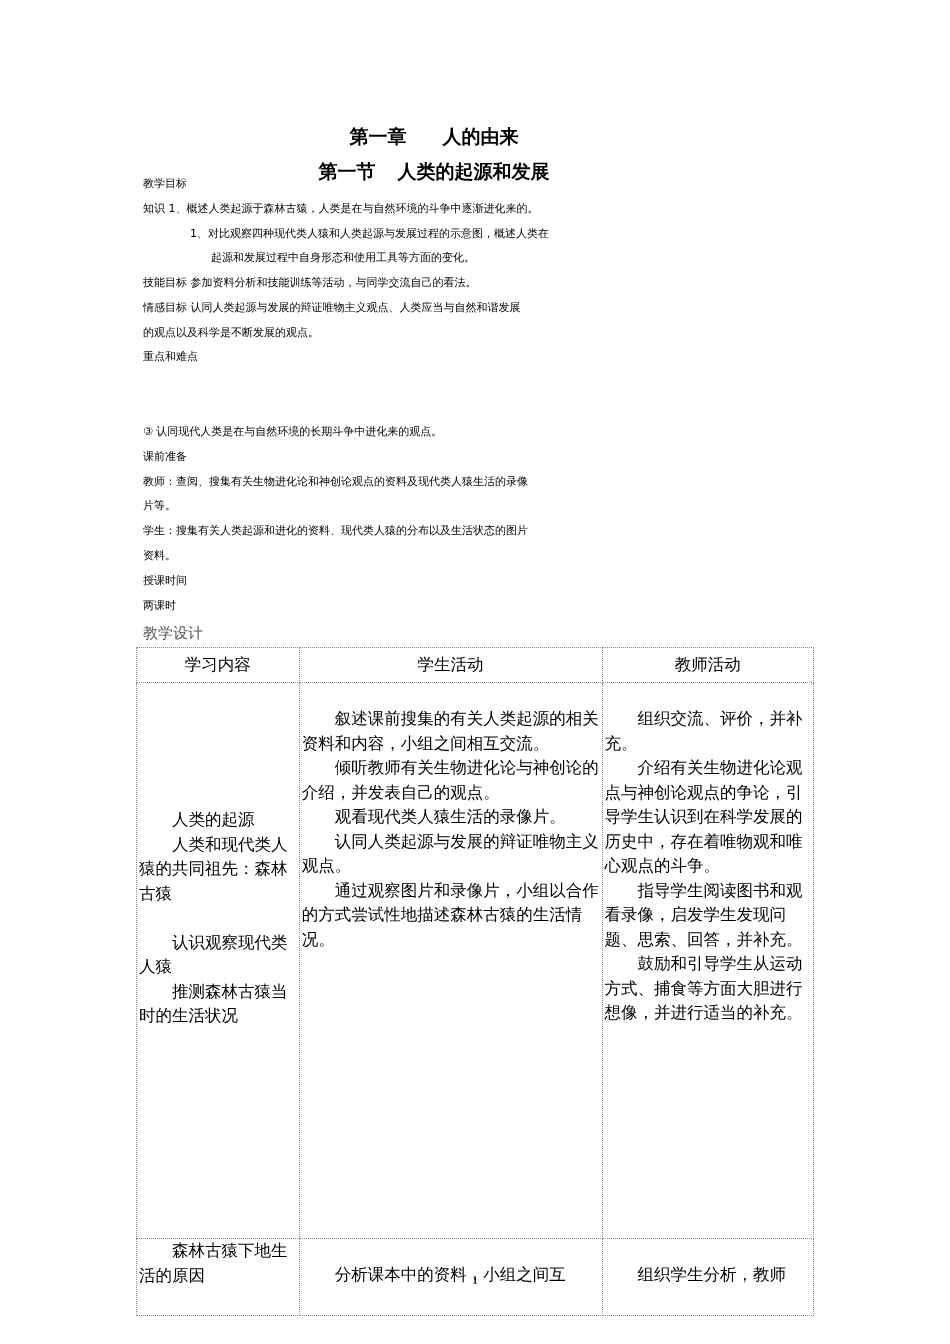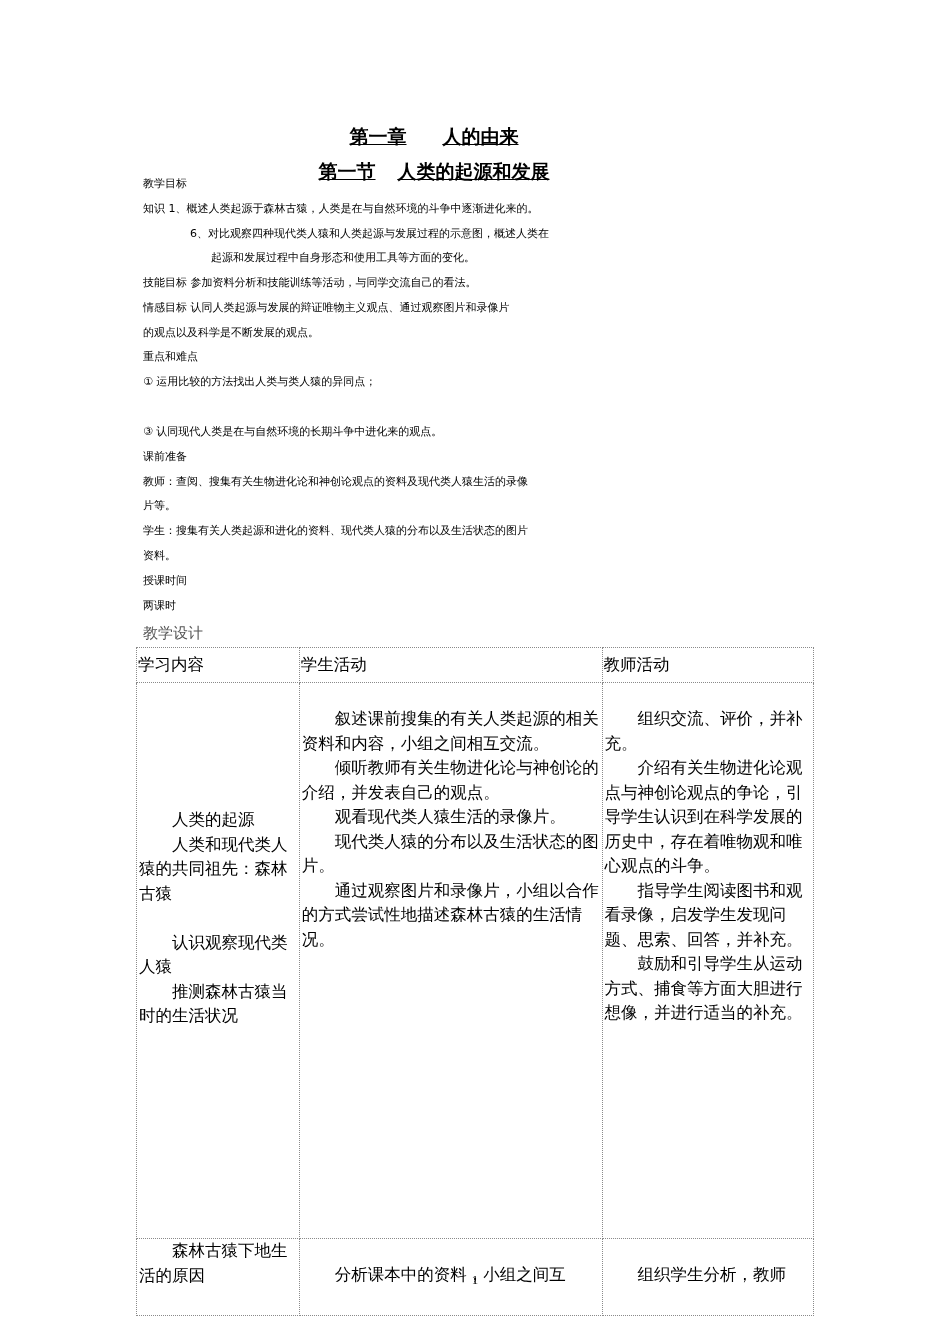--- a/index.html
+++ b/index.html
@@ -1,34 +1,34 @@
 <!DOCTYPE html>
 <html><head>
 <meta charset="utf-8">
 <style>
   html, body { margin: 0; padding: 0; background: #ffffff; }
   body { width: 950px; height: 1344px; position: relative; overflow: hidden;
          font-family: "DejaVu Sans", "Liberation Sans", sans-serif; color: #000; }
   .page { position: absolute; left: 0; top: 0; width: 950px; height: 1344px; }
   .title1, .title2 { position: absolute; left: 0; width: 868px; text-align: center;
-         font-weight: bold; font-size: 19px; letter-spacing: 0px; text-decoration: underline; }
+         font-weight: bold; font-size: 19px; letter-spacing: 0px; }
   .title1 { top: 124px; }
   .title2 { top: 149px; margin-top: 10px; }
   .title1 .gap { display: inline-block; width: 36px; }
   .title2 .gap { display: inline-block; width: 22px; }
   .line { position: absolute; left: 143px; font-size: 11px; white-space: nowrap; }
   .indent1 { left: 190px; }
   .indent2 { left: 211px; }
   .gray { color: #555; font-size: 15px; }
   table.design { position: absolute; left: 136px; top: 647px; width: 678px;
          border-collapse: collapse; table-layout: fixed; font-size: 16.5px; }
   table.design td { border: 1px dotted #8a8a8a; vertical-align: top; padding: 0 2px;
          line-height: 24.5px; }
   table.design th { border: 1px dotted #8a8a8a; font-weight: normal; height: 32px;
-         text-align: left; font-size: 16.5px; }
+         text-align: center; font-size: 16.5px; }
   .col1 { width: 160px; }
   .col2 { width: 298px; }
   .col3 { width: 208px; }
   .p { text-indent: 2em; margin: 0; }
   .cell-left { padding-top: 125px !important; height: 430px; }
   .cell-mid { padding-top: 24px !important; }
   .cell-right { padding-top: 24px !important; }
   .spacer { height: 24.5px; }
   .row3 td { height: 52px; }
   .pagenum { position: absolute; top: 1272px; left: 0; width: 950px; text-align: center;
@@ -41,28 +41,27 @@
 
   <div class="title1">
     <span>第一章</span><span class="gap"></span><span>人的由来</span>
   </div>
   <div class="title2">
     <span>第一节</span><span class="gap"></span><span>人类的起源和发展</span>
   </div>
 
   <div class="line" style="top:176px">教学目标</div>
   <div class="line" style="top:201px">知识 1、概述人类起源于森林古猿，人类是在与自然环境的斗争中逐渐进化来的。</div>
-  <div class="line indent1" style="top:226px">6、对比观察四种现代类人猿和人类起源与发展过程的示意图，概述人类在</div>
+  <div class="line indent1" style="top:226px">1、对比观察四种现代类人猿和人类起源与发展过程的示意图，概述人类在</div>
   <div class="line" style="top:275px">技能目标  参加资料分析和技能训练等活动，与同学交流自己的看法。</div>
   <div class="line indent2" style="top:250px">起源和发展过程中自身形态和使用工具等方面的变化。</div>
-  <div class="line" style="top:300px">情感目标  认同人类起源与发展的辩证唯物主义观点、通过观察图片和录像片</div>
+  <div class="line" style="top:300px">情感目标  认同人类起源与发展的辩证唯物主义观点、人类应当与自然和谐发展</div>
   <div class="line" style="top:325px">的观点以及科学是不断发展的观点。</div>
 
   <div class="line" style="top:349px">重点和难点</div>
-  <div class="line" style="top:374px">① 运用比较的方法找出人类与类人猿的异同点；</div>
   <div class="line" style="top:424px">③ 认同现代人类是在与自然环境的长期斗争中进化来的观点。</div>
 
   <div class="line" style="top:449px">课前准备</div>
   <div class="line" style="top:474px">教师：查阅、搜集有关生物进化论和神创论观点的资料及现代类人猿生活的录像</div>
   <div class="line" style="top:498px">片等。</div>
   <div class="line" style="top:523px">学生：搜集有关人类起源和进化的资料、现代类人猿的分布以及生活状态的图片</div>
   <div class="line" style="top:548px">资料。</div>
 
   <div class="line" style="top:573px">授课时间</div>
   <div class="line" style="top:598px">两课时</div>
@@ -85,21 +84,21 @@
         <p class="p">人类的起源</p>
         <p class="p">人类和现代类人猿的共同祖先：森林古猿</p>
         <div class="spacer"></div>
         <p class="p">认识观察现代类人猿</p>
         <p class="p">推测森林古猿当时的生活状况</p>
       </td>
       <td class="cell-mid">
         <p class="p">叙述课前搜集的有关人类起源的相关资料和内容，小组之间相互交流。</p>
         <p class="p">倾听教师有关生物进化论与神创论的介绍，并发表自己的观点。</p>
         <p class="p">观看现代类人猿生活的录像片。</p>
-        <p class="p">现代类人猿的分布以及生活状态的图片。</p>
+        <p class="p">认同人类起源与发展的辩证唯物主义观点。</p>
         <p class="p">通过观察图片和录像片，小组以合作的方式尝试性地描述森林古猿的生活情况。</p>
       </td>
       <td class="cell-right">
         <p class="p">组织交流、评价，并补充。</p>
         <p class="p">介绍有关生物进化论观点与神创论观点的争论，引导学生认识到在科学发展的历史中，存在着唯物观和唯心观点的斗争。</p>
         <p class="p">指导学生阅读图书和观看录像，启发学生发现问题、思索、回答，并补充。</p>
         <p class="p">鼓励和引导学生从运动方式、捕食等方面大胆进行想像，并进行适当的补充。</p>
       </td>
     </tr>
     <tr class="row3">

